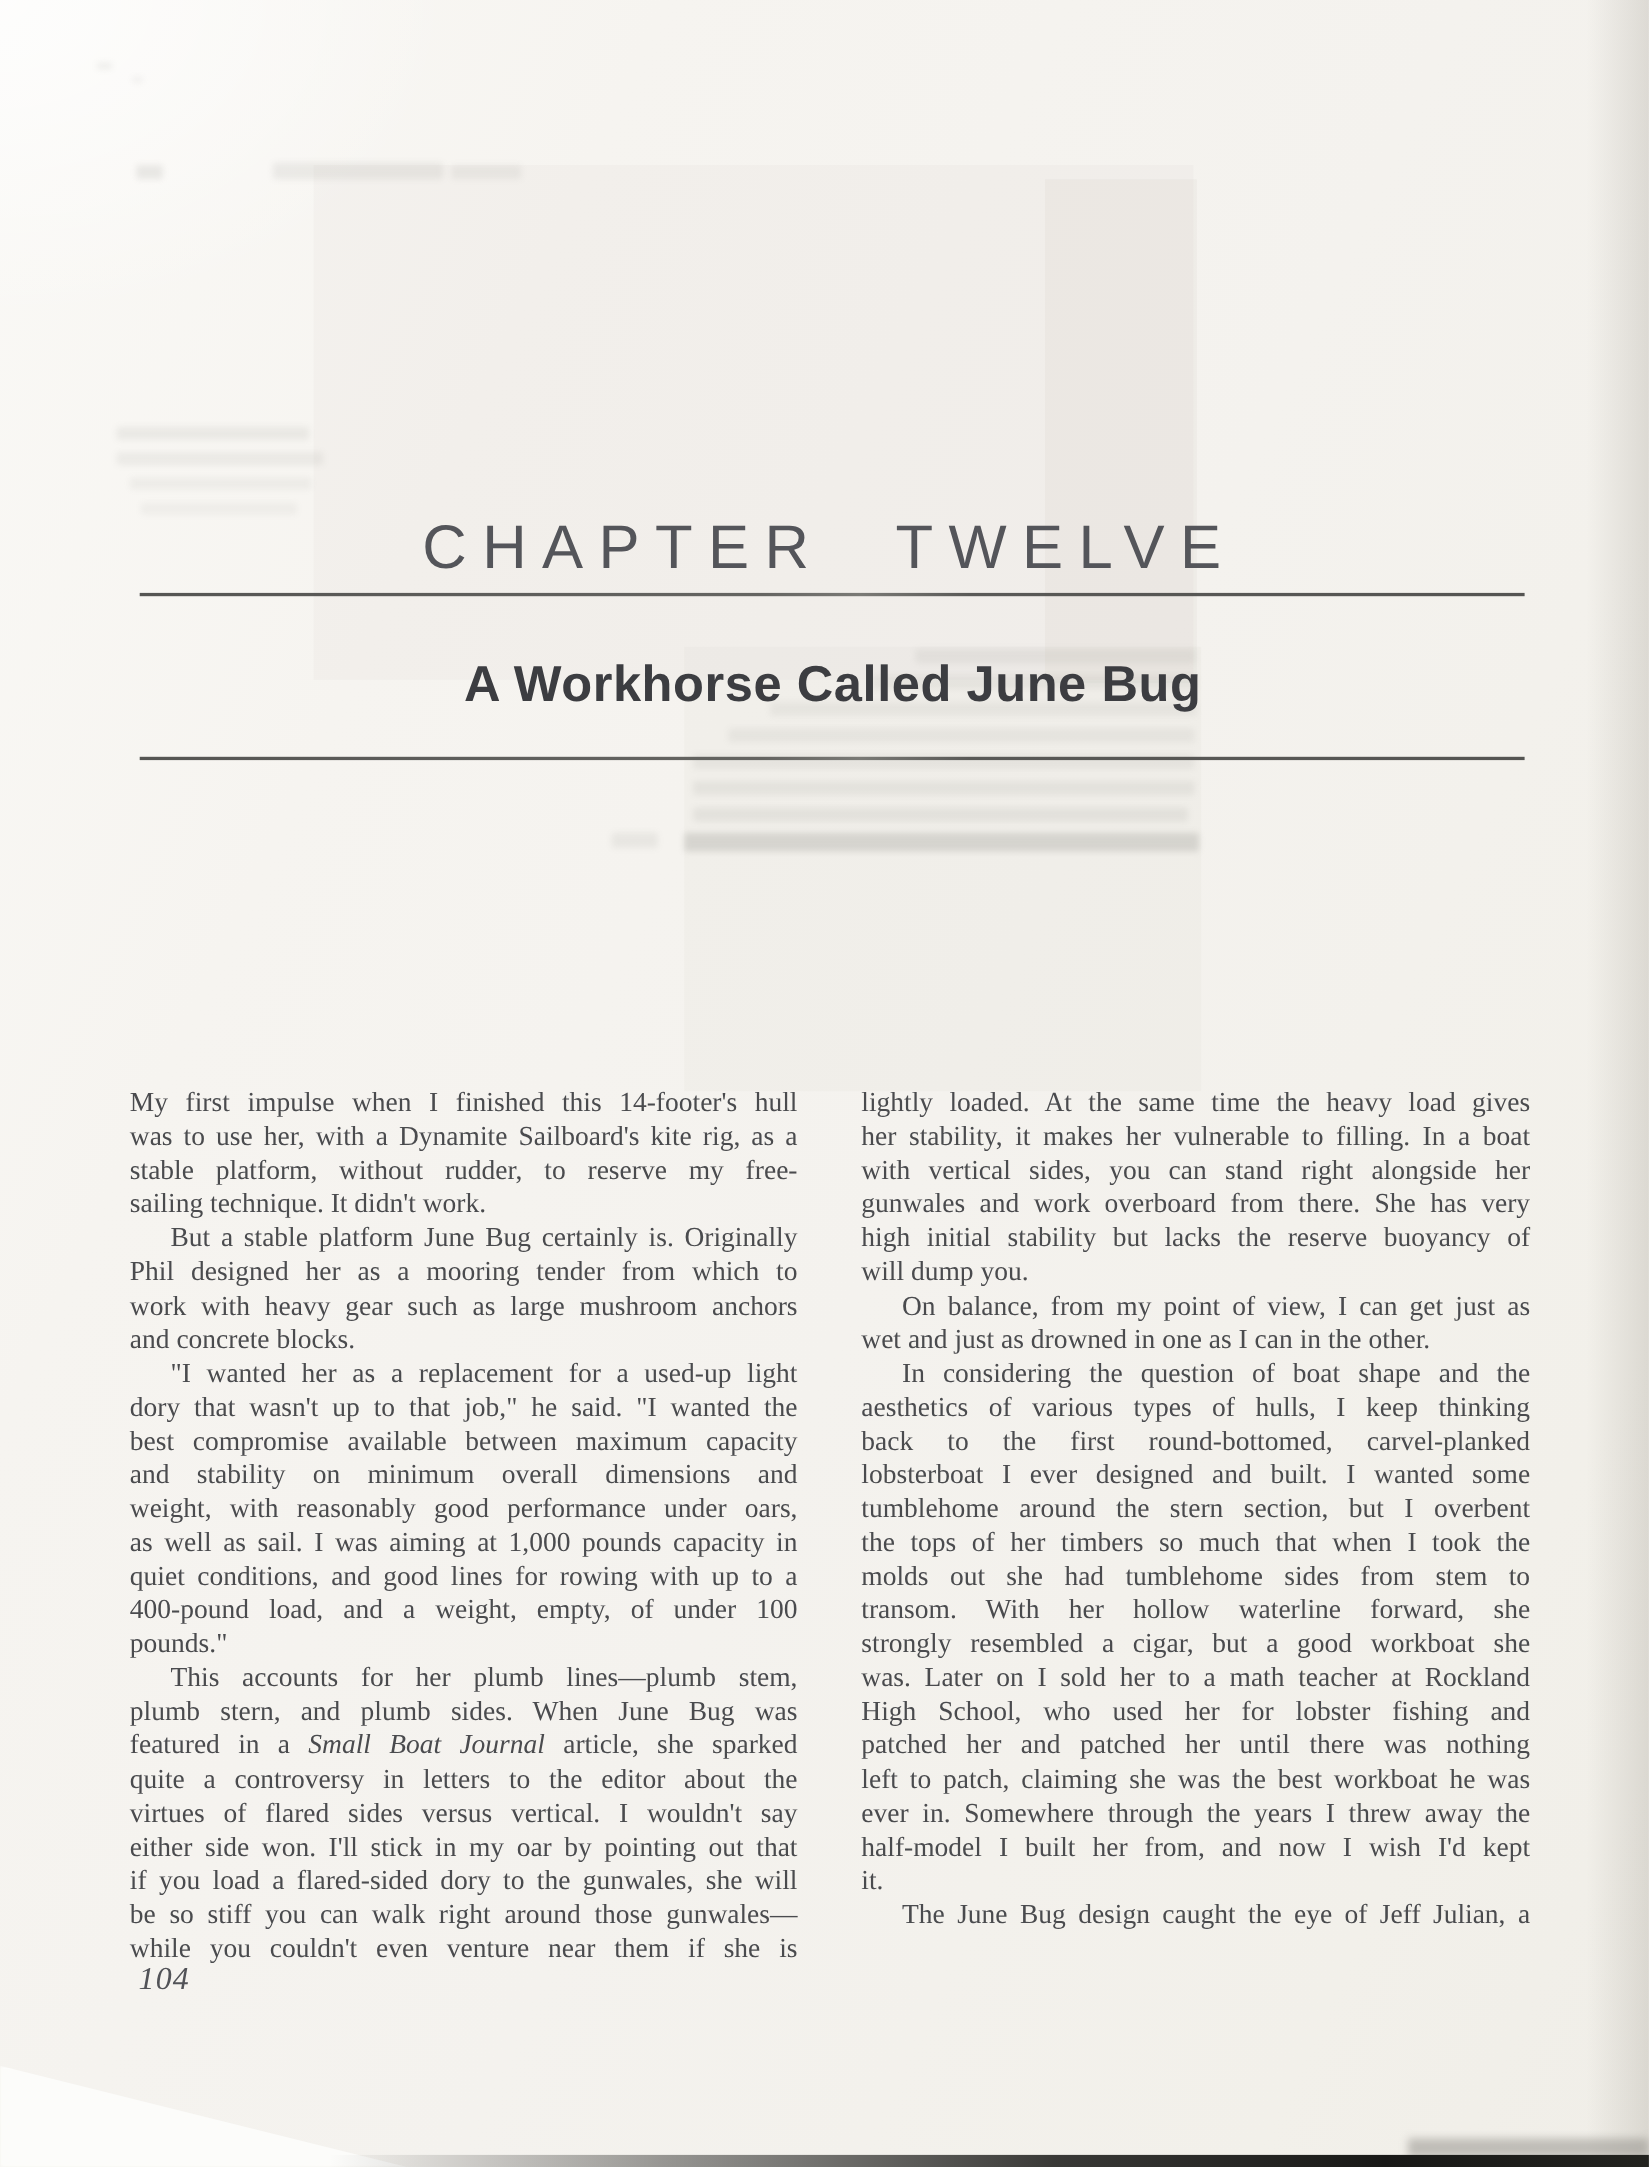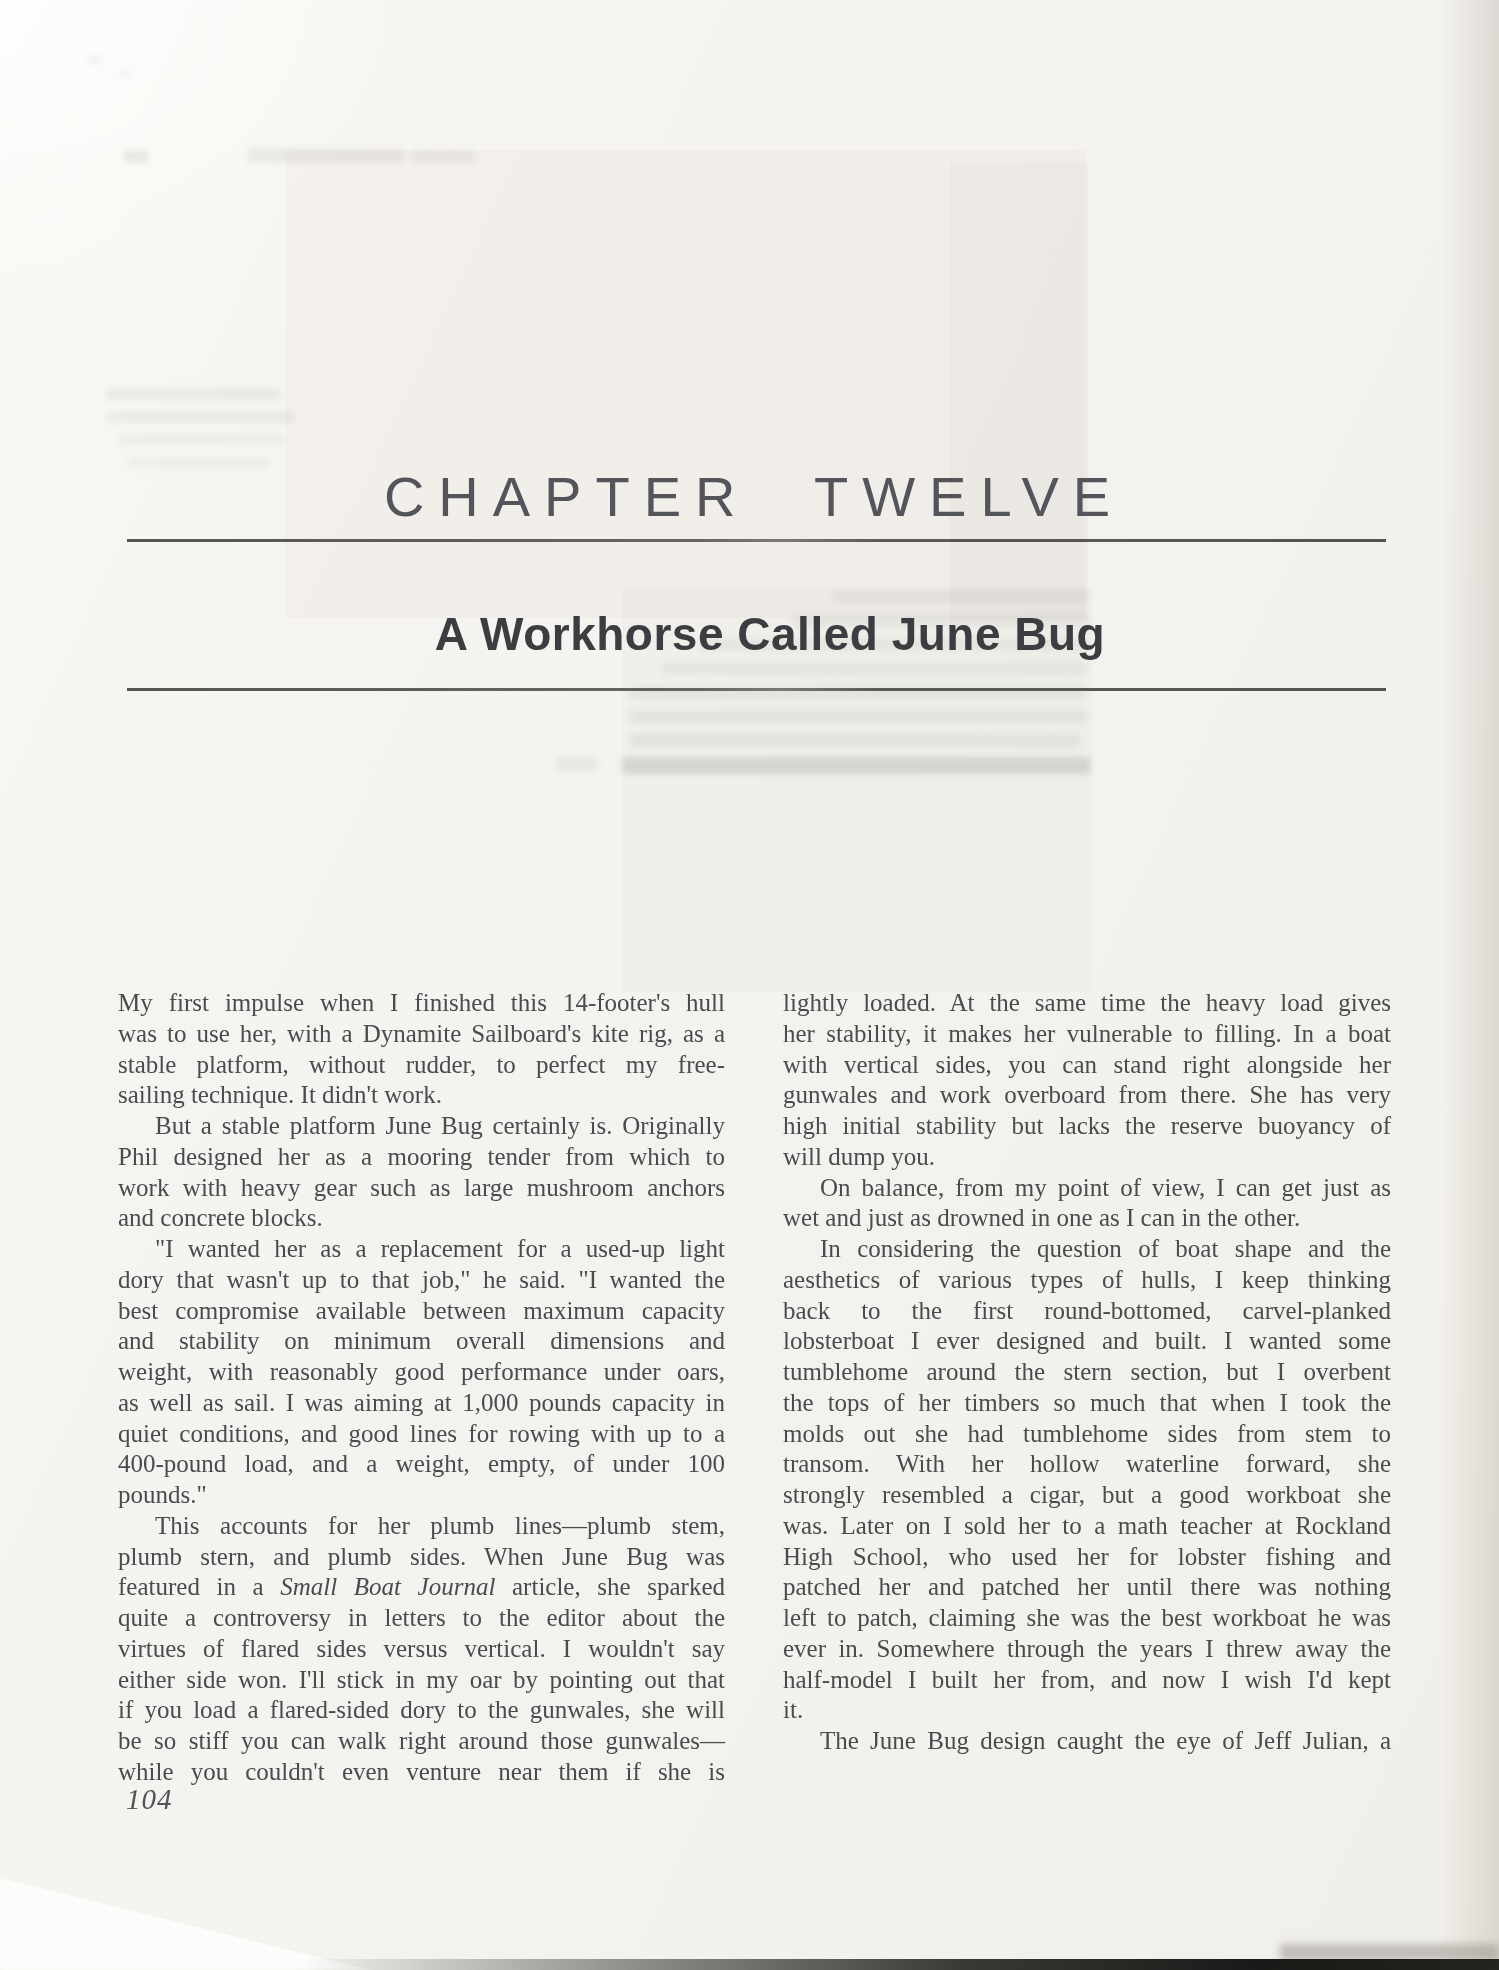--- a/index.html
+++ b/index.html
@@ -102,27 +102,27 @@
 <div class="smudge" style="left:700px;top:638px;width:388px;height:13px;opacity:.10;"></div>
 <div class="smudge" style="left:662px;top:662px;width:424px;height:13px;opacity:.10;"></div>
 <div class="smudge" style="left:630px;top:686px;width:456px;height:13px;opacity:.11;"></div>
 <div class="smudge" style="left:630px;top:710px;width:456px;height:13px;opacity:.12;"></div>
 <div class="smudge" style="left:630px;top:734px;width:450px;height:13px;opacity:.13;"></div>
 <div class="smudge" style="left:622px;top:757px;width:468px;height:17px;opacity:.26;"></div>
 <div class="smudge" style="left:556px;top:757px;width:42px;height:14px;opacity:.12;"></div>
 
 <div class="chapter-heading">CHAPTER TWELVE</div>
 <div class="rule rule-top"></div>
-<h1 class="page-title" style="margin:16px;">A Workhorse Called June Bug</h1>
+<h1 class="page-title" style="margin:3px;">A Workhorse Called June Bug</h1>
 <div class="rule rule-bottom"></div>
 
 <div class="col col-left">
     <div class="tline">My first impulse when I finished this 14-footer's hull</div>
     <div class="tline">was to use her, with a Dynamite Sailboard's kite rig, as a</div>
-    <div class="tline">stable platform, without rudder, to perfect my free-</div>
+    <div class="tline">stable platform, without rudder, to reserve my free-</div>
     <div class="tline pend">sailing technique. It didn't work.</div>
     <div class="tline pind">But a stable platform June Bug certainly is. Originally</div>
     <div class="tline">Phil designed her as a mooring tender from which to</div>
     <div class="tline">work with heavy gear such as large mushroom anchors</div>
     <div class="tline pend">and concrete blocks.</div>
     <div class="tline pind">"I wanted her as a replacement for a used-up light</div>
     <div class="tline">dory that wasn't up to that job," he said. "I wanted the</div>
     <div class="tline">best compromise available between maximum capacity</div>
     <div class="tline">and stability on minimum overall dimensions and</div>
     <div class="tline">weight, with reasonably good performance under oars,</div>

